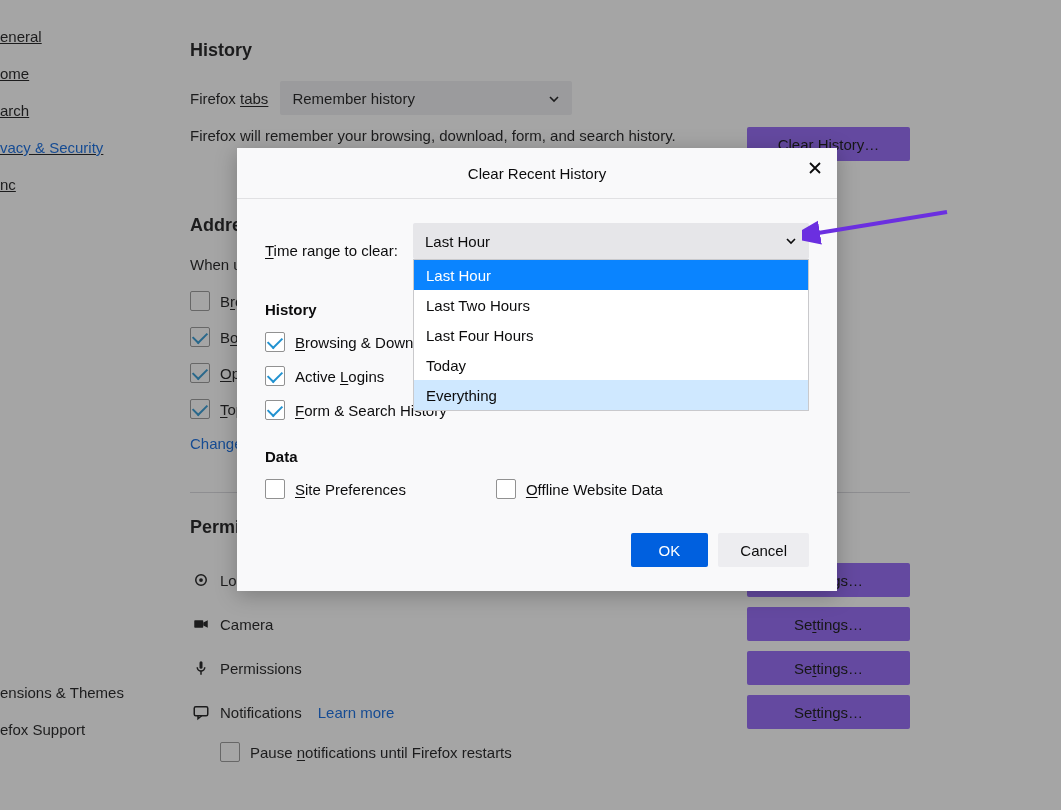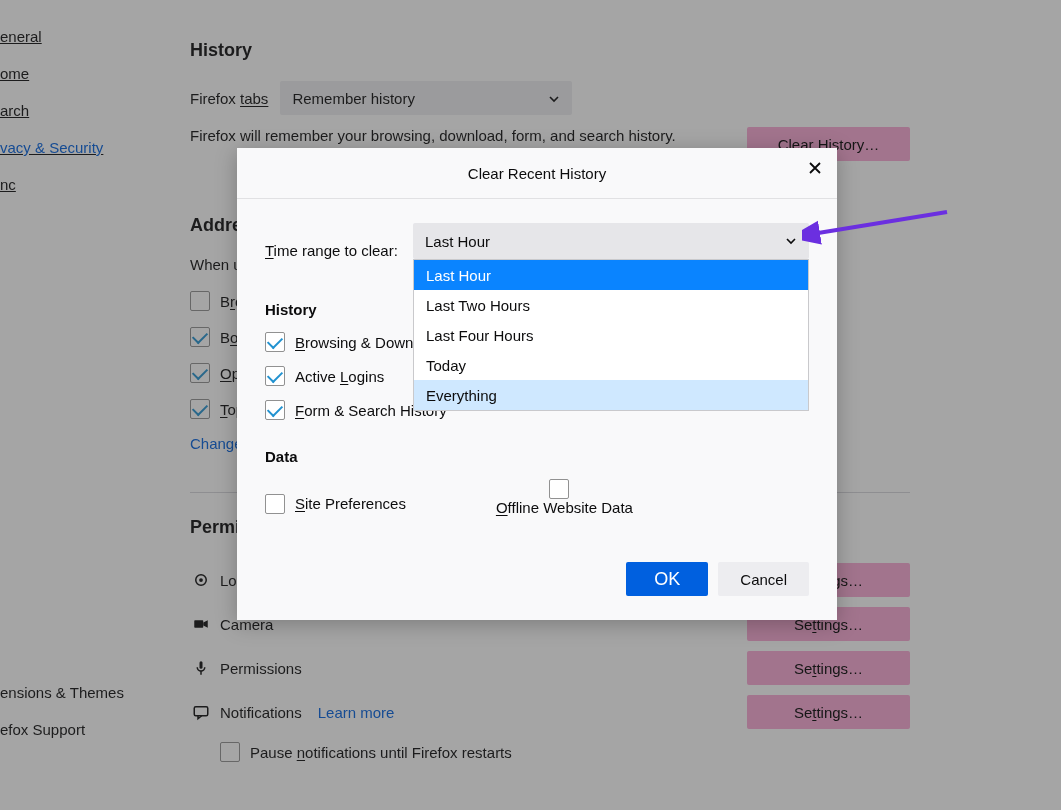--- a/index.html
+++ b/index.html
@@ -23,21 +23,21 @@
     display: inline-flex; align-items: center; padding: 0 12px; position: relative;
     cursor: pointer; border-radius: 2px;
   }
   .dropdown-flat .chev {
     position: absolute; right: 12px; top: 12px;
   }
   .chev svg { width: 12px; height: 12px; display: block; }
 
   .desc-text { font-size: 15px; margin-top: 4px; }
   .btn-flat {
-    height: 34px; padding: 0 20px; background: #f9a8d4; border: none;
+    height: 34px; padding: 0 20px; background: #8b5cf6; border: none;
     font-size: 15px; border-radius: 2px; cursor: pointer;
     display: inline-flex; align-items: center; justify-content: center;
   }
   .btn-flat.wide { width: 163px; }
   .btn-right { position: absolute; right: 0; }
 
   .sub-heading { margin-top: 52px; font-size: 18px; font-weight: 700; }
   .sub-desc { margin-top: 14px; font-size: 15px; }
   .check-list { margin-top: 18px; }
   .check-row { display: flex; align-items: center; margin-bottom: 16px; }
@@ -99,21 +99,21 @@
   .dlg-section-title { font-weight:700; margin-top: 42px; margin-bottom: 14px;}
   .dlg-checks .check-row { margin-bottom: 14px; }
   .dlg-section-title.first { margin-top: 42px; }
   .dlg-data-row { display:flex; gap: 90px; }
 
   .dialog-footer {
     display:flex; justify-content:flex-end; gap: 10px; padding: 14px 28px 24px; background:#f9f9fa;
   }
   .btn-primary {
     height: 34px; padding: 0 28px; background:#0060df; color:#fff; border:none; border-radius:2px;
-    font-size:18px; cursor:pointer;
+    font-size:15px; cursor:pointer;
   }
   .btn-secondary {
     height: 34px; padding: 0 22px; background:#ededf0; color:#0c0c0d; border:none; border-radius:2px;
     font-size:15px; cursor:pointer;
   }
 
   
   .arrow {
     position: absolute; left: 802px; top: 204px; pointer-events:none;
   }
@@ -290,21 +290,21 @@
           <span><span class="under">F</span><span>orm &amp; Search History</span></span>
         </div>
       </div>
 
       <div class="dlg-section-title" style="margin-top:28px;">Data</div>
       <div class="dlg-data-row">
         <div class="check-row" style="margin-bottom:0;">
           <span class="checkbox"></span>
           <span><span class="under">S</span><span>ite Preferences</span></span>
         </div>
-        <div class="check-row" style="margin-bottom:12px;flex-direction:column;">
+        <div class="check-row" style="margin-bottom:0;">
           <span class="checkbox"></span>
           <span><span class="under">O</span><span>ffline Website Data</span></span>
         </div>
       </div>
     </div>
     <div class="dialog-footer">
       <button class="btn-primary">OK</button>
       <button class="btn-secondary">Cancel</button>
     </div>
   </div>

